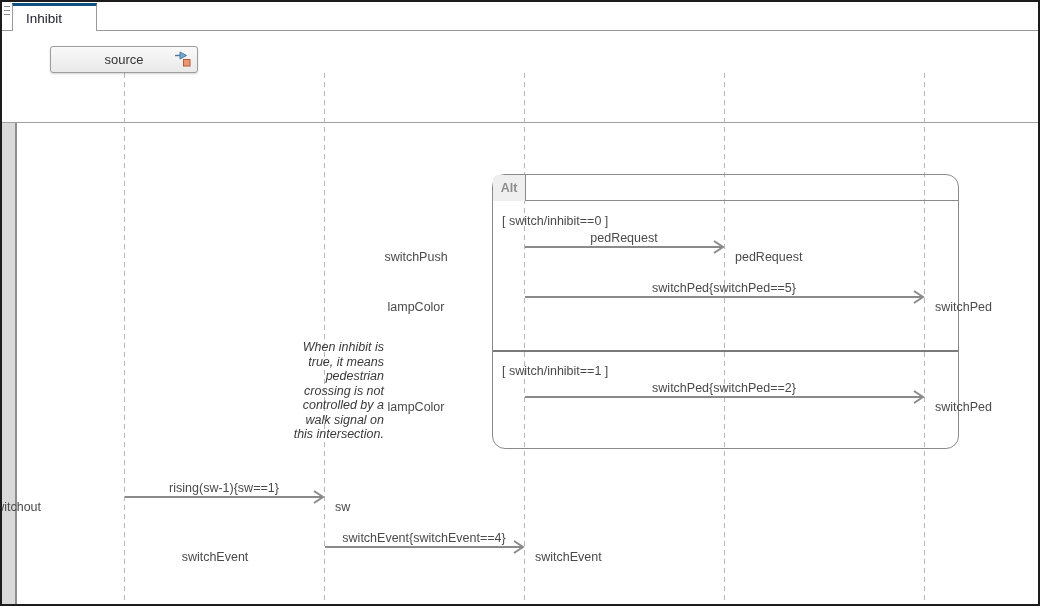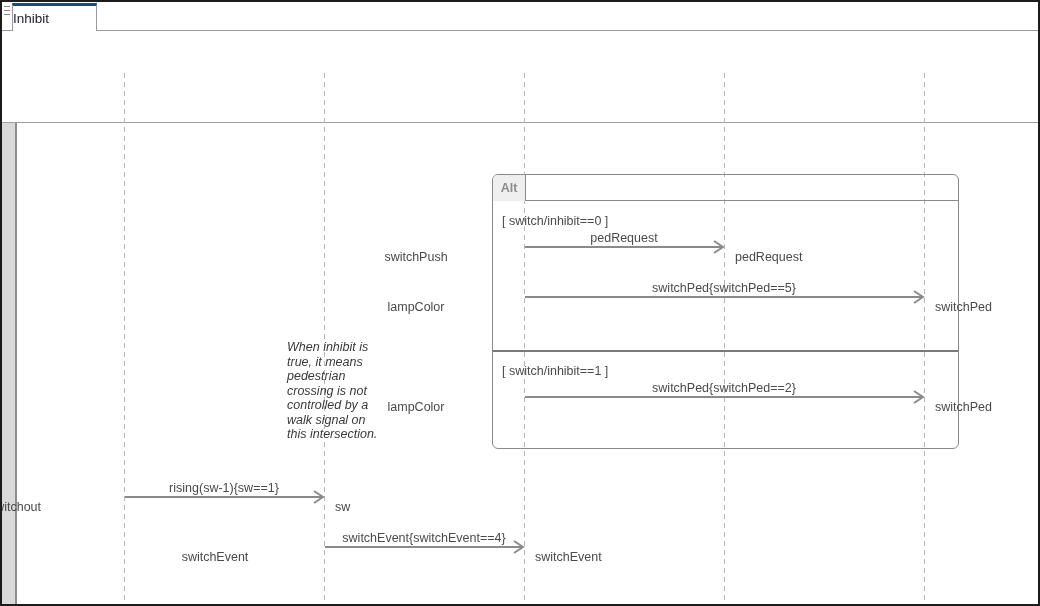--- a/index.html
+++ b/index.html
@@ -8,54 +8,54 @@
     border:2px solid #1c1c1c;background:#ffffff;overflow:hidden;
     font-family:"Liberation Sans", sans-serif;color:#3c3c3c;
   }
   
   .tabbar-line{position:absolute;left:0;top:28px;width:100%;height:0;border-top:1px solid #9a9a9a;}
   .tab-grip{position:absolute;left:2px;top:4px;width:6px;height:12px;
     background:repeating-linear-gradient(to bottom,#8a8a8a 0 1px,transparent 1px 4px);}
   .tab{
     position:absolute;left:10px;top:1px;width:85px;height:28px;box-sizing:border-box;
     background:#ffffff;border-top:3px solid #0f5083;border-left:1px solid #9a9a9a;border-right:1px solid #9a9a9a;
-    z-index:6;display:flex;align-items:center;
+    z-index:6;display:flex;align-items:center;padding-left:13px;
     font-size:13.5px;color:#1d1d2b;
   }
   
   .canvas-line{position:absolute;left:0;top:120px;width:100%;height:0;border-top:1px solid #a0a0a0;}
   .gutter{position:absolute;left:0;top:121px;width:13px;height:483px;background:#d9d9d9;border-right:2px solid #8d8d8d;}
   
   .lifeline{position:absolute;top:71px;width:1px;height:533px;
     background:repeating-linear-gradient(to bottom,#b7b7b7 0 5px,transparent 5px 9px);z-index:1;}
   .head{
     position:absolute;top:44px;width:148px;height:27px;box-sizing:border-box;z-index:3;
     background:linear-gradient(#f9f9f9,#e9e9e9);border:1px solid #9d9d9d;border-radius:3px;
     box-shadow:0 1px 2px rgba(0,0,0,0.18);
     display:flex;align-items:center;justify-content:center;font-size:13px;color:#333;
   }
   .head .hicon{position:absolute;right:5px;top:4px;width:18px;height:17px;}
   
   .frag{position:absolute;left:490px;top:172px;width:467px;height:275px;box-sizing:border-box;
-    border:1px solid #8a8a8a;border-radius:6px;z-index:2;background:transparent;}
+    border:1px solid #8a8a8a;border-radius:13px;z-index:2;background:transparent;}
   .frag-header{position:absolute;left:0;top:0;width:100%;height:26px;box-sizing:border-box;border-bottom:1px solid #8a8a8a;}
   .frag-op{position:absolute;left:0;top:0;width:33px;height:26px;box-sizing:border-box;
     background:#efefef;border-right:1px solid #8a8a8a;border-top-left-radius:5px;
     display:flex;align-items:center;justify-content:center;font-weight:bold;font-size:12.5px;color:#8c8c8c;}
   .guard{position:absolute;left:9px;font-size:12.5px;color:#4a4a4a;z-index:4;margin-top:6px;}
   .frag-divider{position:absolute;left:0;top:175px;width:100%;height:0;border-top:2px solid #7a7a7a;}
   
   .arrow{position:absolute;z-index:4;}
   .arrow line,.arrow path{stroke:#8a8a8a;stroke-width:2;fill:none;}
   .msg-label{position:absolute;width:300px;text-align:center;font-size:12.5px;color:#4a4a4a;z-index:5;}
   .end-label{position:absolute;font-size:12.5px;color:#4a4a4a;z-index:5;white-space:nowrap;}
   .end-label.from{width:200px;text-align:center;}
   
   .note{position:absolute;left:285px;top:338px;width:97px;font-size:12.5px;font-style:italic;
-    color:#3a3a3a;line-height:14.5px;z-index:5;}
+    color:#3a3a3a;line-height:14.5px;z-index:5;text-align:right;}
 </style>
 </head>
 <body>
 
 <div id="app">
 
   <div class="tab-grip"></div>
   <div class="tabbar-line"></div>
   <div class="tab">
     <span>Inhibit</span>
@@ -63,20 +63,28 @@
 
   <div class="canvas-line"></div>
   <div class="gutter"></div>
 
   <div class="lifeline" style="left:122px"></div>
   <div class="lifeline" style="left:322px"></div>
   <div class="lifeline" style="left:522px"></div>
   <div class="lifeline" style="left:722px"></div>
   <div class="lifeline" style="left:922px"></div>
 
+  <div class="head" style="left:48px">
+    <span>source</span>
+    <svg class="hicon" viewBox="0 0 18 17">
+      <path d="M1 4.5 H6" stroke="#4a7aa0" stroke-width="1.4" fill="none"></path>
+      <polygon points="6,1 12.5,4.5 6,8" fill="#7aa7cc" stroke="#4a7aa0" stroke-width="1"></polygon>
+      <rect x="9.5" y="8.5" width="6.5" height="6.5" fill="#e99873" stroke="#b55a3c" stroke-width="1"></rect>
+    </svg>
+  </div>
 
   <div class="frag">
     <div class="frag-header">
       <div class="frag-op">Alt</div>
     </div>
     <div class="guard" style="top:33px">[ switch/inhibit==0 ]</div>
     <div class="frag-divider"></div>
     <div class="guard" style="top:183px">[ switch/inhibit==1 ]</div>
   </div>
 

